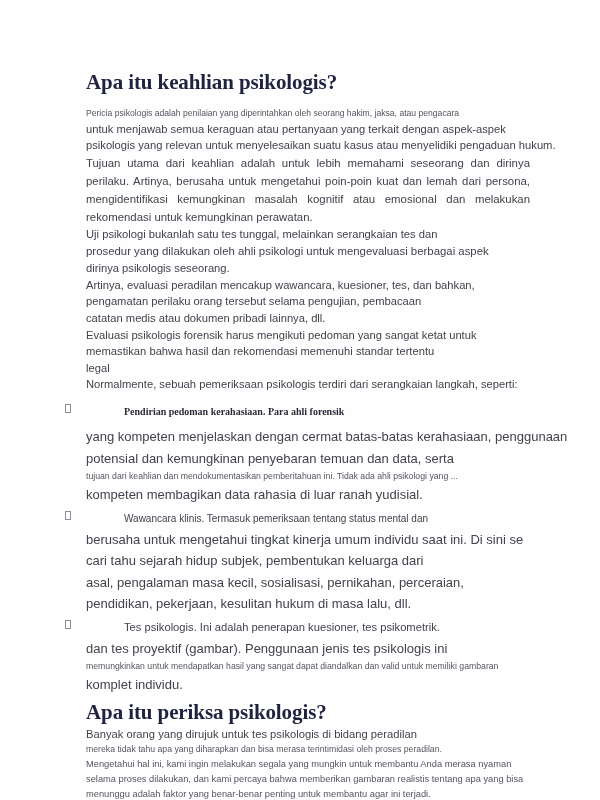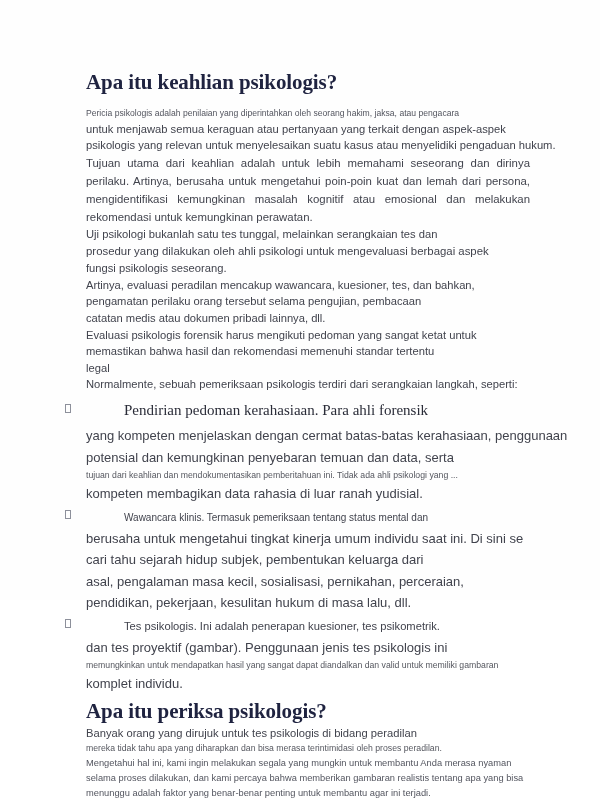--- a/index.html
+++ b/index.html
@@ -96,22 +96,22 @@
     left: -21px;
     top: 5px;
     width: 6px;
     height: 9px;
     border: 1px solid #8d909b;
     box-sizing: border-box;
     background: transparent;
   }
   .run-bold-serif {
     font-family: "Liberation Serif", "DejaVu Serif", serif;
-    font-weight: normal;
-    font-size: 15px;
+    font-weight: bold;
+    font-size: 10px;
     color: #2a2c38;
   }
   .indent-run {
     display: inline-block;
     width: 38px;
   }
   .list-lead {
     line-height: 21px;
   }
   .gap-4 { height: 4px; }
@@ -138,21 +138,21 @@
       <span class="line">untuk menjawab semua keraguan atau pertanyaan yang terkait dengan aspek-aspek</span>
       <span class="line">psikologis yang relevan untuk menyelesaikan suatu kasus atau menyelidiki pengaduan hukum.</span>
     </div>
 
     <div class="p t-just">Tujuan utama dari keahlian adalah untuk lebih memahami seseorang dan dirinya perilaku. Artinya, berusaha untuk mengetahui poin-poin kuat dan lemah dari persona, mengidentifikasi kemungkinan masalah kognitif atau emosional dan melakukan rekomendasi untuk kemungkinan perawatan.</div>
 
     <div class="p t-md">Uji psikologi bukanlah satu tes tunggal, melainkan serangkaian tes dan</div>
 
     <div class="p t-just">prosedur yang dilakukan oleh ahli psikologi untuk mengevaluasi berbagai aspek</div>
 
-    <div class="p t-md">fungsi psikologis seseorang.</div>
+    <div class="p t-md">dirinya psikologis seseorang.</div>
 
     <div class="p t-md">
       <span class="line">Artinya, evaluasi peradilan mencakup wawancara, kuesioner, tes, dan bahkan,</span>
       <span class="line">pengamatan perilaku orang tersebut selama pengujian, pembacaan</span>
       <span class="line">catatan medis atau dokumen pribadi lainnya, dll.</span>
     </div>
 
     <div class="p t-md">
       <span class="line">Evaluasi psikologis forensik harus mengikuti pedoman yang sangat ketat untuk</span>
       <span class="line">memastikan bahwa hasil dan rekomendasi memenuhi standar tertentu</span>

